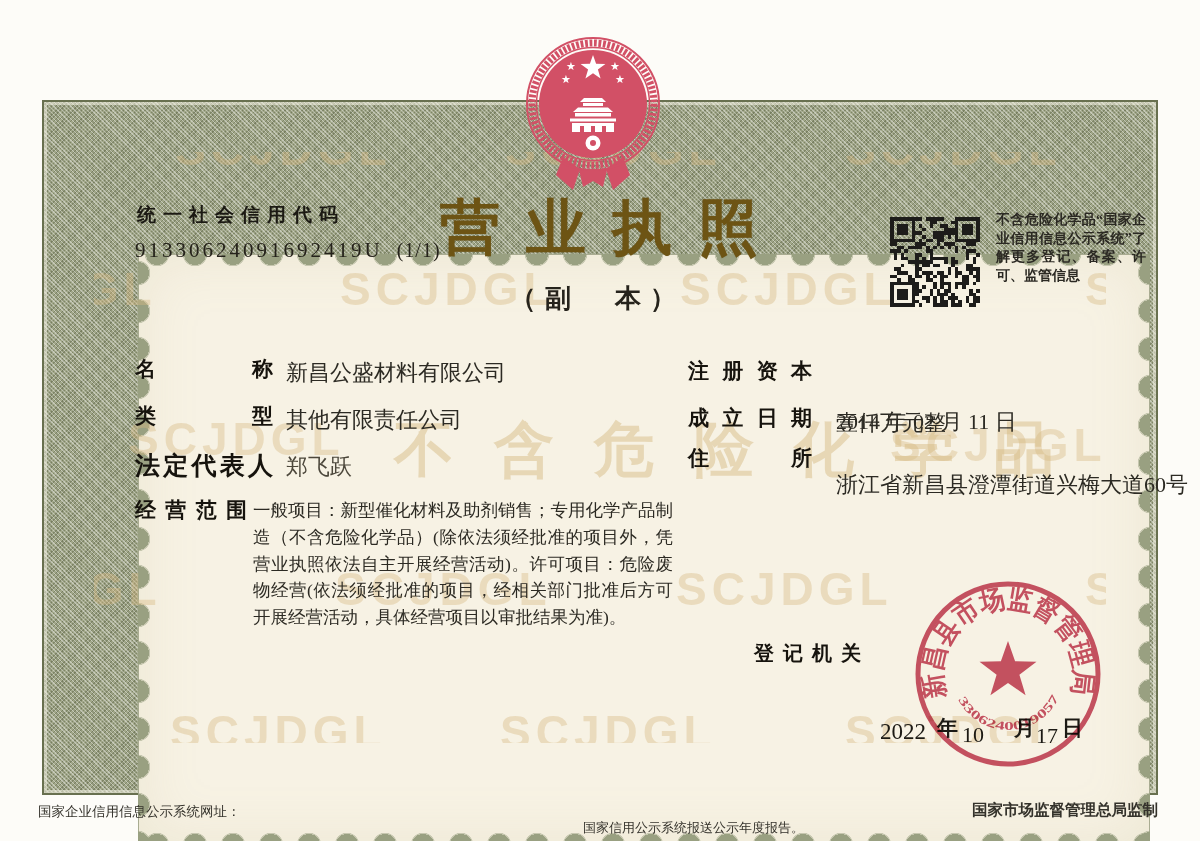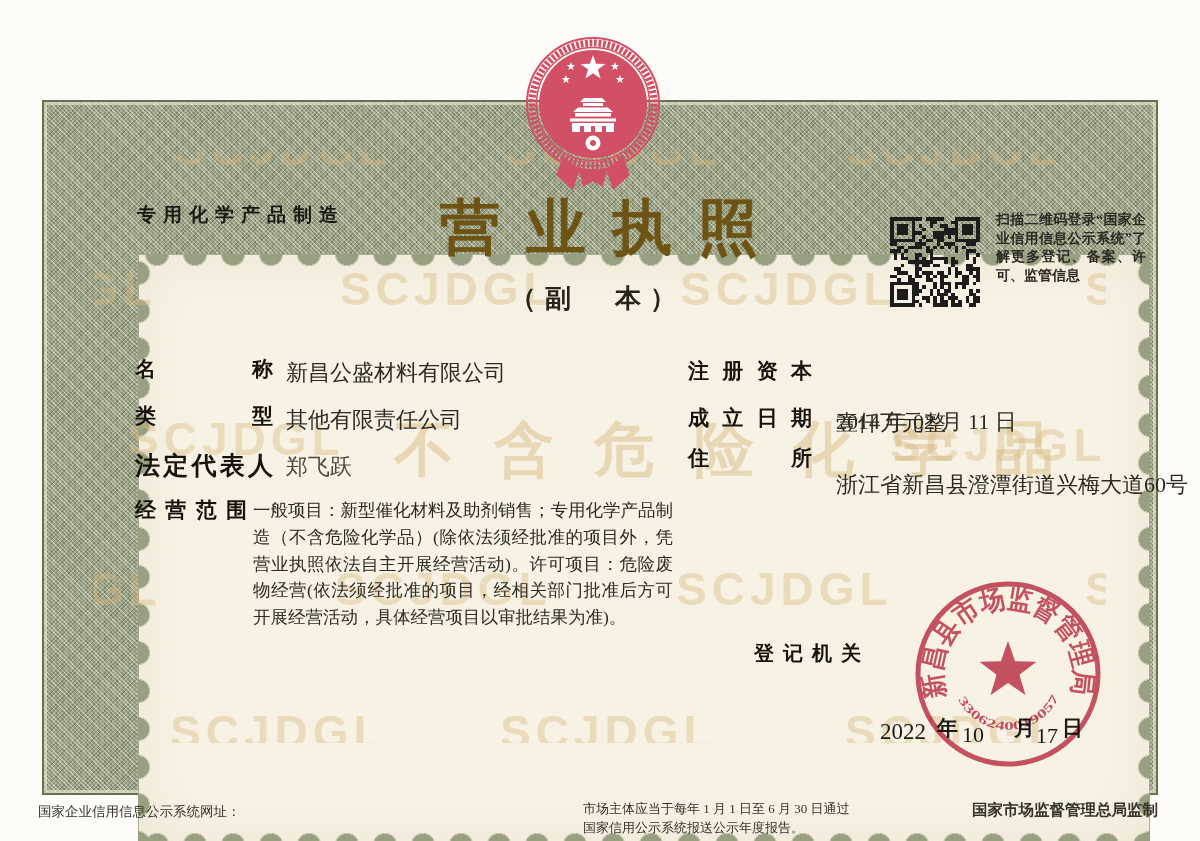--- a/index.html
+++ b/index.html
@@ -177,21 +177,24 @@
     </g>
     <g fill="#d25066">
       <rect x="57" y="100" width="4" height="6"></rect>
       <rect x="68" y="100" width="4" height="6"></rect>
       <rect x="79" y="100" width="4" height="6"></rect>
     </g>
     <circle cx="70" cy="117" r="7.5" fill="#ffffff"></circle>
     <circle cx="70" cy="117" r="3" fill="#d25066"></circle>
   </svg>
 
-  <div class="code-label">专用化学产品制造</div>
+  <div class="code-label">统一社会信用代码</div>
+  <div class="code-line">
+    <span>91330624091692419U</span><span class="code-pages">(1/1)</span>
+  </div>
   <div class="title">营业执照</div>
   <div class="subtitle">（副　本）</div>
 
   <svg class="qr" id="qr-svg" viewBox="0 0 25 25" shape-rendering="crispEdges">
       <rect x="0" y="0" width="1" height="1" fill="#1d1c1a"></rect>
       <rect x="1" y="0" width="1" height="1" fill="#1d1c1a"></rect>
       <rect x="2" y="0" width="1" height="1" fill="#1d1c1a"></rect>
       <rect x="3" y="0" width="1" height="1" fill="#1d1c1a"></rect>
       <rect x="4" y="0" width="1" height="1" fill="#1d1c1a"></rect>
       <rect x="5" y="0" width="1" height="1" fill="#1d1c1a"></rect>
@@ -502,21 +505,21 @@
       <rect x="12" y="24" width="1" height="1" fill="#1d1c1a"></rect>
       <rect x="13" y="24" width="1" height="1" fill="#1d1c1a"></rect>
       <rect x="14" y="24" width="1" height="1" fill="#1d1c1a"></rect>
       <rect x="15" y="24" width="1" height="1" fill="#1d1c1a"></rect>
       <rect x="17" y="24" width="1" height="1" fill="#1d1c1a"></rect>
       <rect x="18" y="24" width="1" height="1" fill="#1d1c1a"></rect>
       <rect x="19" y="24" width="1" height="1" fill="#1d1c1a"></rect>
       <rect x="22" y="24" width="1" height="1" fill="#1d1c1a"></rect>
       <rect x="23" y="24" width="1" height="1" fill="#1d1c1a"></rect>
     </svg>
-  <div class="qr-caption">扫描二维码登录“国家企业信用信息公示系统”了解更多登记、备案、许可、监管信息</div>
+  <div class="qr-caption">不含危险化学品“国家企业信用信息公示系统”了解更多登记、备案、许可、监管信息</div>
 
   <span class="flabel lw" style="top:355px;">名称</span>
   <span class="fvalue" style="left:286px;top:358px;">新昌公盛材料有限公司</span>
 
   <span class="flabel lw" style="top:402px;">类型</span>
   <span class="fvalue" style="left:286px;top:405px;">其他有限责任公司</span>
 
   <span class="flabel lw" style="top:449px;font-size:25px;">法定代表人</span>
   <span class="fvalue legal-rep-value" style="left:286px;top:452px;">郑飞跃</span>
 
@@ -549,17 +552,16 @@
     <polygon fill="#c5425a" points="100,64 107.1,84.3 128.5,84.7 111.4,97.7 117.6,118.3 100,106 82.4,118.3 88.6,97.7 71.5,84.7 92.9,84.3"></polygon>
     <text font-size="27" fill="#c5425a">
       <textPath href="#seal-arc-top" textLength="250" lengthAdjust="spacingAndGlyphs">新昌县市场监督管理局</textPath>
     </text>
     <text font-size="12" fill="#c5425a">
       <textPath href="#seal-arc-bottom" textLength="125" lengthAdjust="spacingAndGlyphs">3306240019057</textPath>
     </text>
   </svg>
 
   <div class="footer-text footer-left">国家企业信用信息公示系统网址：</div>
-  <div class="footer-text footer-mid1">市场主体应当于每年 1 月 1 日至 6 月 30 日通过</div>
   <div class="footer-text footer-mid2">国家信用公示系统报送公示年度报告。</div>
   <div class="footer-text footer-right">国家市场监督管理总局监制</div>
 
 </div>
 
 </body></html>

